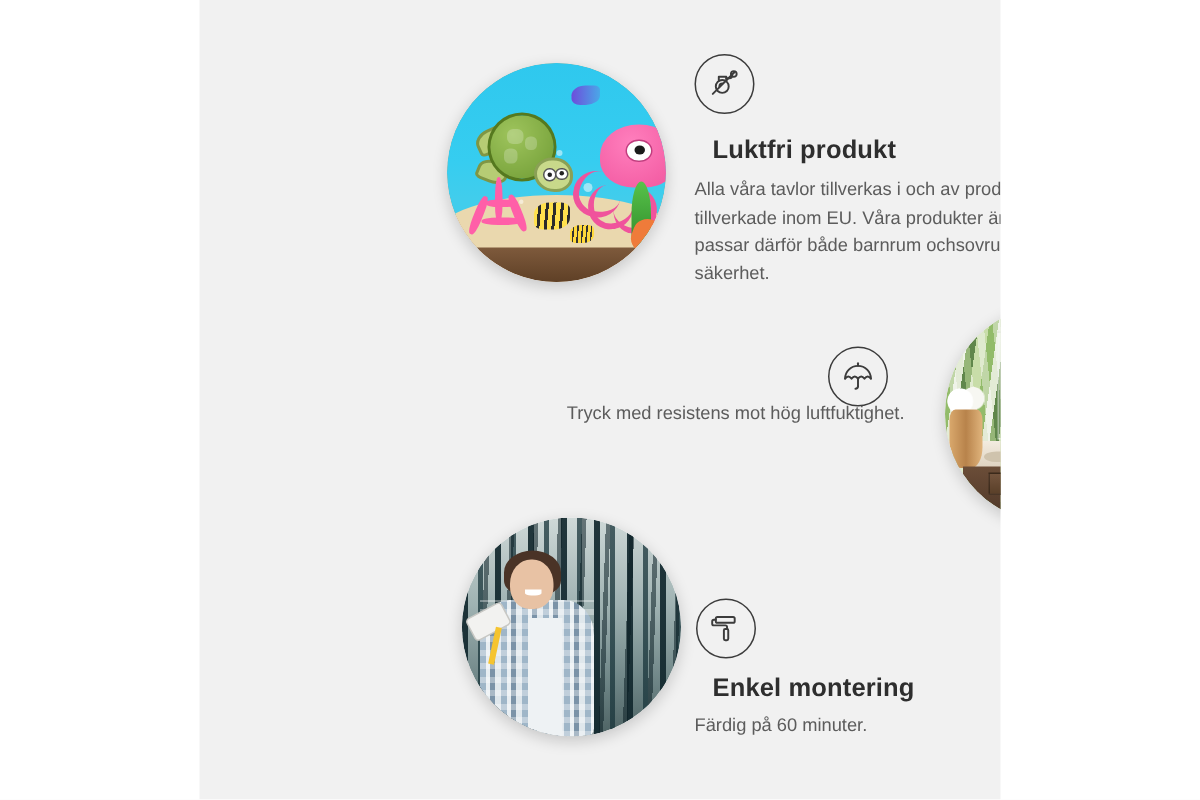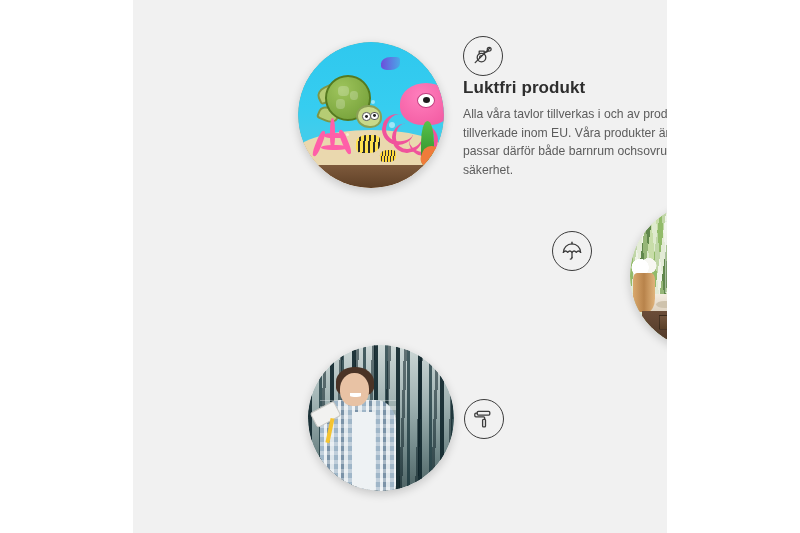--- a/index.html
+++ b/index.html
@@ -195,21 +195,21 @@
     box-sizing:border-box;
     display:flex;align-items:center;justify-content:center;
   }
   .icon-circle svg{display:block;}
 
   .block{position:absolute;}
   .heading{
     font-size:17px;
     font-weight:bold;
     color:#2e2e2e;
-    margin:0;
+    margin:12px;
     letter-spacing:0.1px;
   }
   .body{
     font-size:12.2px;
     color:#5c5c5c;
     line-height:1.52;
     margin:0;
   }
 
   
@@ -337,26 +337,29 @@
     <div class="icon-circle" id="icon-waterproof">
       <svg width="24" height="24" viewBox="0 0 24 24" fill="none" stroke="#3c3c3c" stroke-width="1.3" stroke-linecap="round" stroke-linejoin="round">
         <path d="M3.4 13.4c0-4.7 3.8-8.5 8.6-8.5s8.6 3.8 8.6 8.5"></path>
         <path d="M3.4 13.4c1.4-1.9 2.9-1.9 4.3 0 1.4-1.9 2.9-1.9 4.3 0 1.4-1.9 2.9-1.9 4.3 0 1.4-1.9 2.9-1.9 4.3 0"></path>
         <path d="M12 13.4v5.1"></path>
         <path d="M12 18.5c0 .9-.8 1.6-1.7 1.6"></path>
         <path d="M12 4.9V3.2"></path>
       </svg>
     </div>
     <div class="block" id="block-waterproof">
+      <p class="body">Tryck med resistens mot hög luftfuktighet.</p>
     </div>
 
     <div class="icon-circle" id="icon-mount">
       <svg width="24" height="24" viewBox="0 0 24 24" fill="none" stroke="#3c3c3c" stroke-width="1.3" stroke-linecap="round" stroke-linejoin="round">
         <rect x="5.2" y="4.3" width="12.6" height="3.9" rx="1.1"></rect>
         <path d="M5.2 6.2H3.9c-.6 0-1.1.5-1.1 1.1v1.5c0 .6.5 1.1 1.1 1.1h7.7c.6 0 1.1.5 1.1 1.1v1.2"></path>
         <rect x="10.6" y="12.3" width="2.9" height="7.5" rx="0.9"></rect>
       </svg>
     </div>
     <div class="block" id="block-mount">
+      <p class="heading">Enkel montering</p>
+      <p class="body">Färdig på 60 minuter.</p>
     </div>
 
   </div>
 </div>
 
 </body></html>

